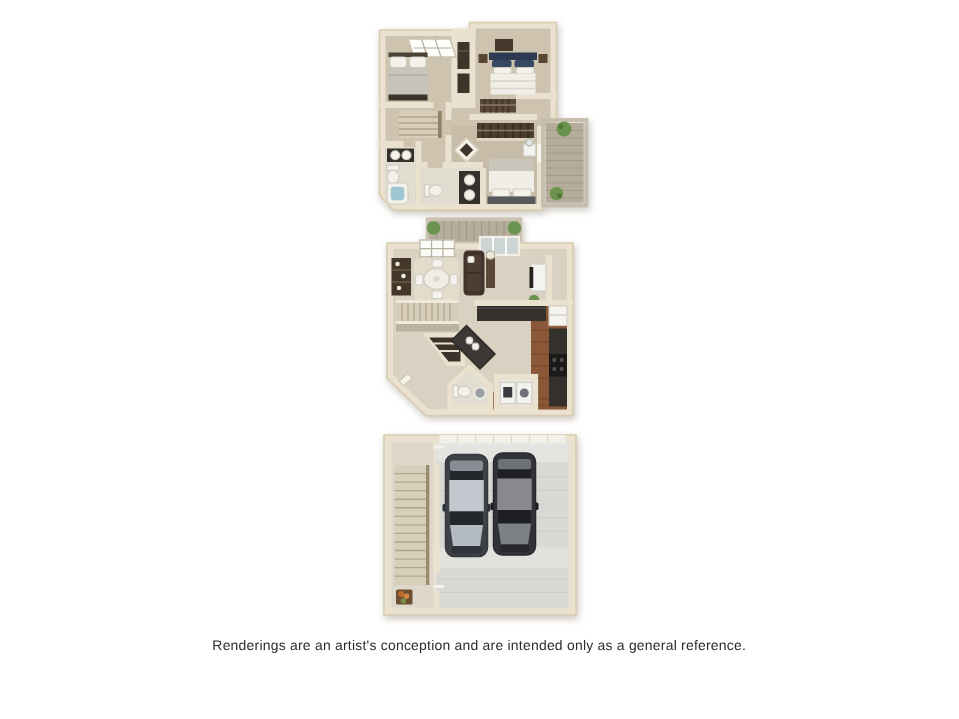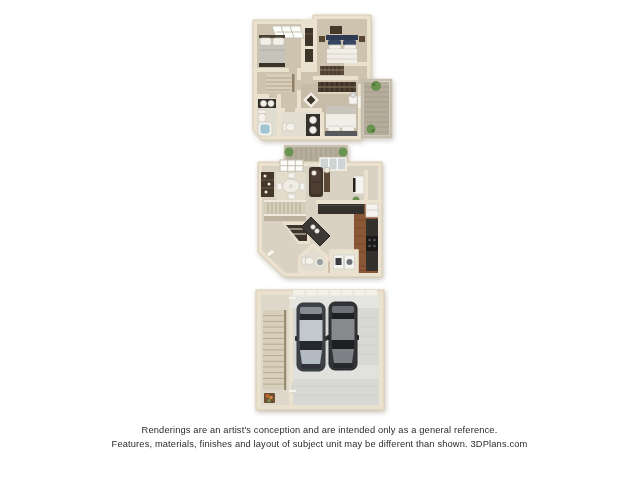--- a/index.html
+++ b/index.html
@@ -323,14 +323,13 @@
       <rect x="332" y="313" width="22" height="6" fill="#1d1f22"></rect>
       <rect x="331.5" y="319" width="23" height="21" style="fill:var(--car_gray_roof,#88898d)"></rect>
       <rect x="332" y="340" width="22" height="9" fill="#1d1f22"></rect>
       <polygon points="332,349 354,349 352,363 334,363" fill="#7d8084"></polygon>
       <rect x="333" y="363" width="20" height="5" rx="2" fill="#26282b"></rect>
     </g>
   </g>
 </svg>
 
 <div class="disclaimer line1">Renderings are an artist's conception and are intended only as a general reference.</div>
-<div class="disclaimer line2">Features, materials, finishes and layout of subject unit may be different than shown. 3DPlans.com</div>
 </div>
 
 </body></html>

